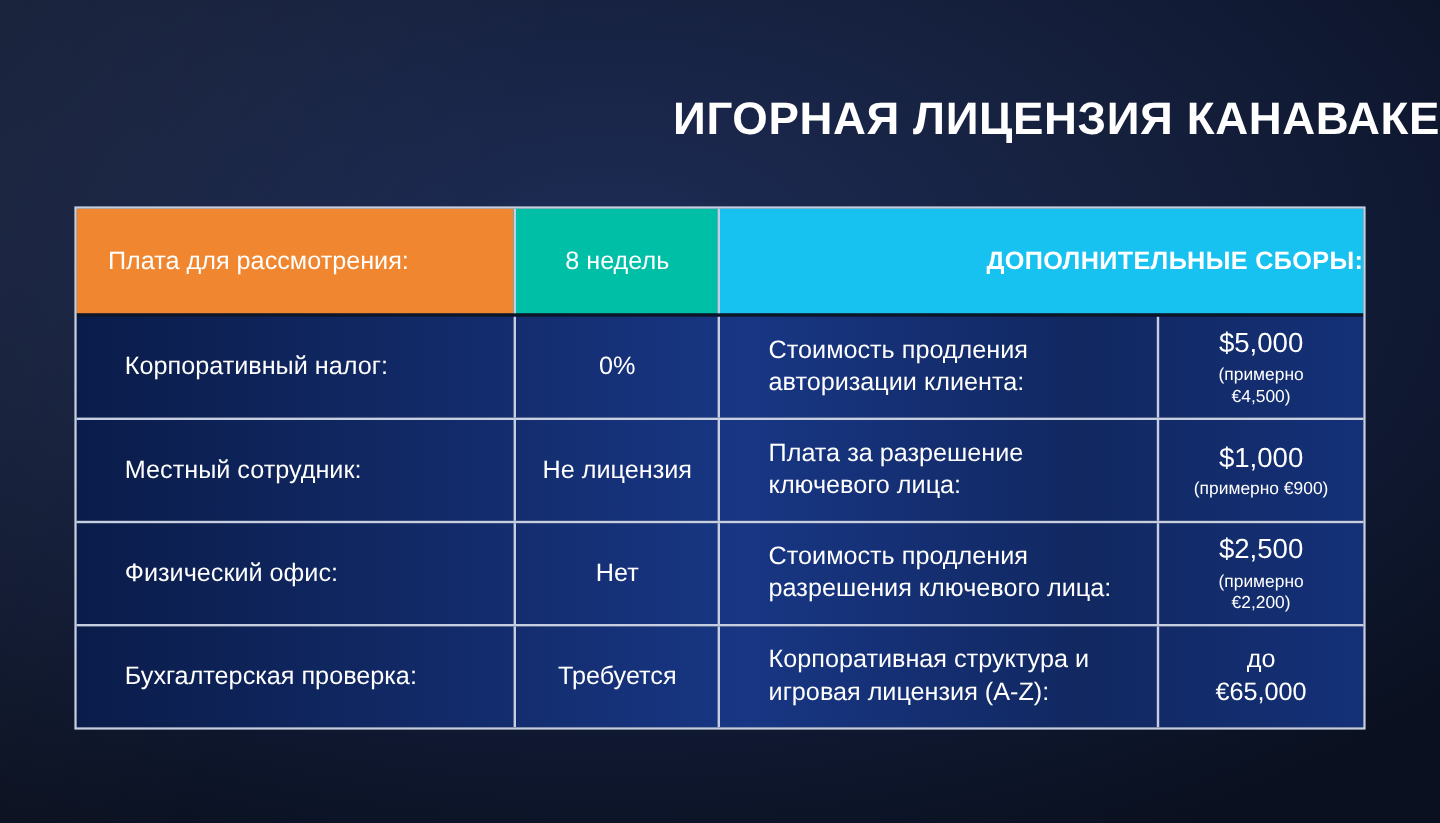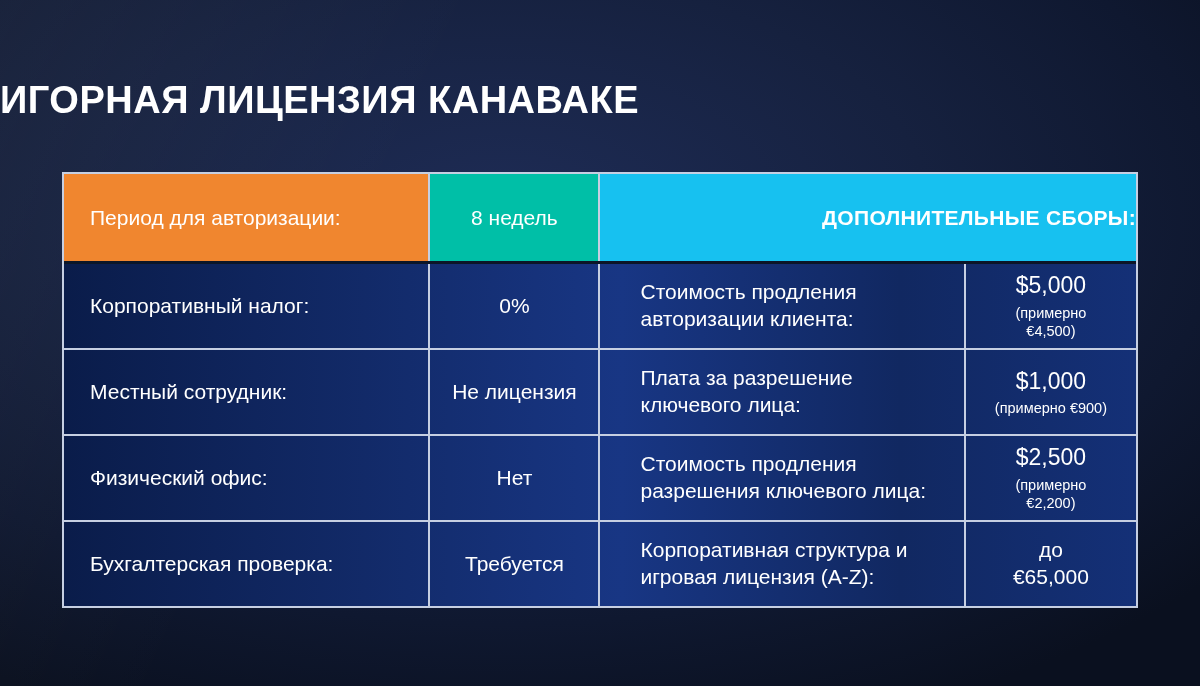--- a/index.html
+++ b/index.html
@@ -5,21 +5,21 @@
   html,body { margin:0; padding:0; background:#0a101f; }
   .page {
     position:relative; width:1200px; height:686px; overflow:hidden;
     font-family:"Liberation Sans","DejaVu Sans",sans-serif;
     background:
       linear-gradient(115deg, rgba(255,255,255,0.04) 0%, rgba(255,255,255,0) 32%),
       radial-gradient(ellipse 950px 540px at 42% 32%, #1e2c56 0%, #16213f 45%, #0f1830 75%, #0a101f 100%);
   }
   .title {
     position:absolute; top:79px; left:0; width:100%;
-    text-align:left; color:#ffffff; font-size:38px; font-weight:bold;
+    text-align:right; color:#ffffff; font-size:38px; font-weight:bold;
     letter-spacing:0.5px; margin:0;
   }
   .license-table {
     position:absolute; left:62px; top:172px; width:1076px;
     box-sizing:border-box; border:2px solid #c6cfe2;
   }
   .row { display:grid; }
   .header-row {
     grid-template-columns:364fr 170fr 537fr;
     height:87px; border-bottom:3px solid #0c1628;
@@ -31,41 +31,41 @@
   .body-row {
     grid-template-columns:364fr 170fr 365fr 172fr;
     height:84px;
     background:linear-gradient(90deg, #0a1c4a 0%, #122a68 28%, #183684 52%, #112861 78%, #143077 100%);
   }
   .body-row + .body-row { border-top:2px solid #c6cfe2; }
   .bcell {
     display:flex; align-items:center; box-sizing:border-box;
     color:#ffffff; font-size:21px; line-height:1.28;
   }
-  .bcell.label { padding-left:26px; padding-right:12px;text-align:center; }
+  .bcell.label { padding-left:40px; padding-right:12px;text-align:center; }
   .bcell.value { justify-content:center; text-align:center; border-left:2px solid #c6cfe2; padding:0 6px; }
   .bcell.fee-label { padding-left:40px; padding-right:12px; border-left:2px solid #c6cfe2; }
   .bcell.fee-value { flex-direction:column; justify-content:center; text-align:center; border-left:2px solid #c6cfe2; padding:0 24px; }
   .fee-main { font-size:23px; }
   .fee-main.narrow { font-size:21px; max-width:92px; }
   .fee-sub { font-size:14.5px; margin-top:3px; }
   .fee-sub:empty { display:none; }
 </style>
 </head>
 <body>
 
 <div class="page">
 
   <h1 class="title">ИГОРНАЯ ЛИЦЕНЗИЯ КАНАВАКЕ</h1>
 
   <div class="license-table">
 
     <div class="row header-row">
       <div class="hcell cell-period-label">
-        <span>Период для авторизации:</span>
+        <span>Плата для рассмотрения:</span>
       </div>
       <div class="hcell cell-period-value">
         <span>8 недель</span>
       </div>
       <div class="hcell cell-fees">
         <span>ДОПОЛНИТЕЛЬНЫЕ СБОРЫ:</span>
       </div>
     </div>
 
     <div class="row body-row">

